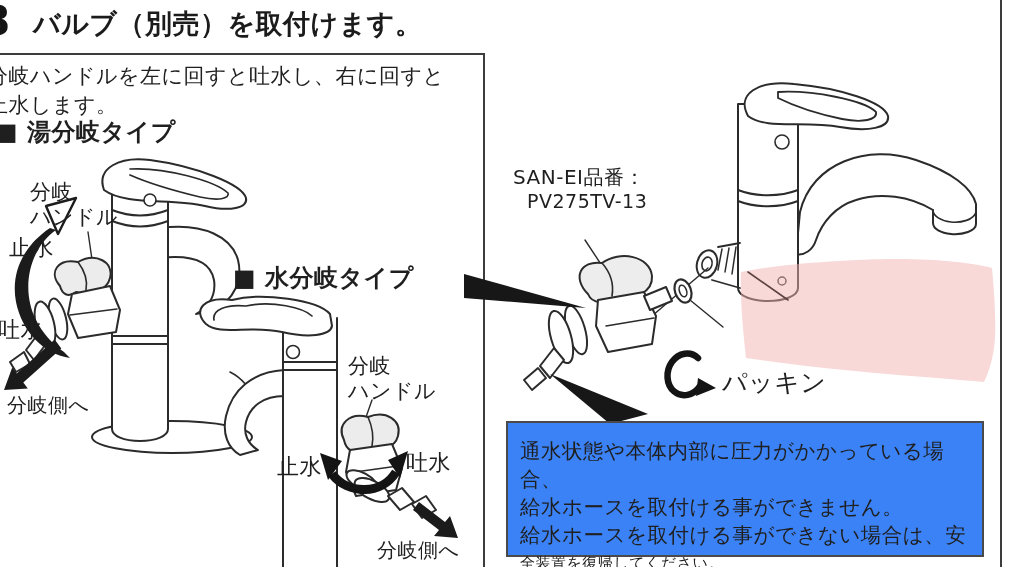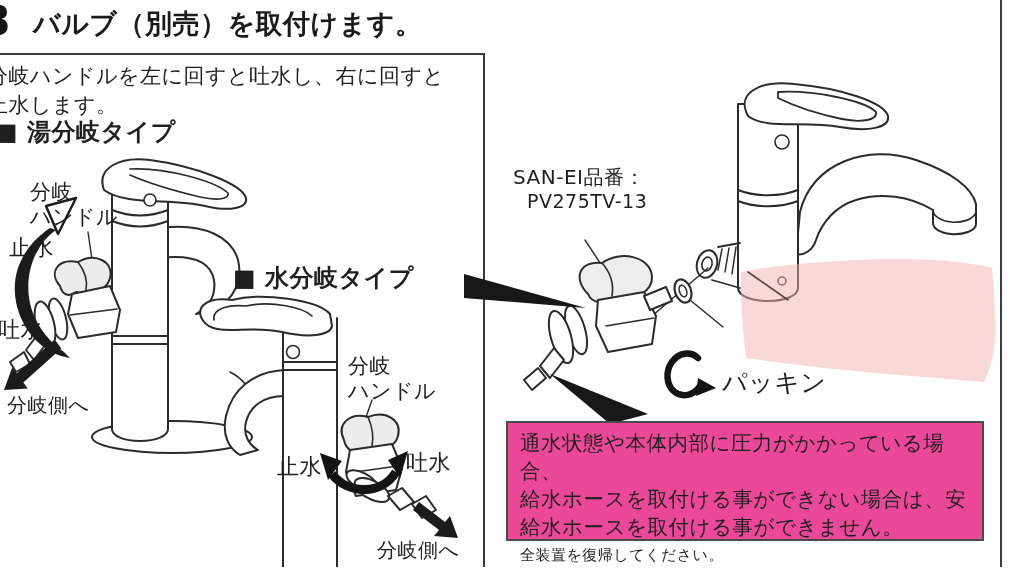--- a/index.html
+++ b/index.html
@@ -159,20 +159,20 @@
 
       <path stroke="none" fill="rgba(244,178,178,0.5)" d="M281,272 C320,264 390,259 438,259 C478,259 514,263 532,268 C534,290 536,316 535,338 C534,356 529,372 524,382 C470,377 380,372 286,358 C283,330 280,300 281,272 Z"></path>
       <line x1="288" y1="272" x2="328" y2="300" stroke="#5c4242" stroke-width="1.6"></line>
     </g>
   </svg>
 
   <div class="abs jp lbl" style="left:513px;top:165px;font-size:20px;line-height:25px;">SAN-EI品番：</div>
   <div class="abs jp lbl" style="left:527px;top:190px;font-size:19px;">PV275TV-13</div>
   <div class="abs jp lbl" style="left:722px;top:321px;font-size:25px;margin-top:45px;">パッキン</div>
 
-  <div class="box" style="left:506px;top:421px;width:450px;height:104px;border-color:#4a4a4a;background:#ec4899;z-index:7;padding:6px 12px;">
+  <div class="box" style="left:506px;top:421px;width:450px;height:104px;border-color:#4a4a4a;background:#3b82f6;z-index:7;padding:14px 12px;">
     <div class="jp" style="font-size:20.5px;line-height:28px;">通水状態や本体内部に圧力がかかっている場合、</div>
+    <div class="jp" style="font-size:20.5px;line-height:28px;">給水ホースを取付ける事ができません。</div>
     <div class="jp" style="font-size:20.5px;line-height:28px;">給水ホースを取付ける事ができない場合は、安</div>
-    <div class="jp" style="font-size:20.5px;line-height:28px;">給水ホースを取付ける事ができません。</div>
     <div class="jp" style="font-size:15px;line-height:28px;">全装置を復帰してください。</div>
   </div>
 
 </div>
 
 </body></html>

